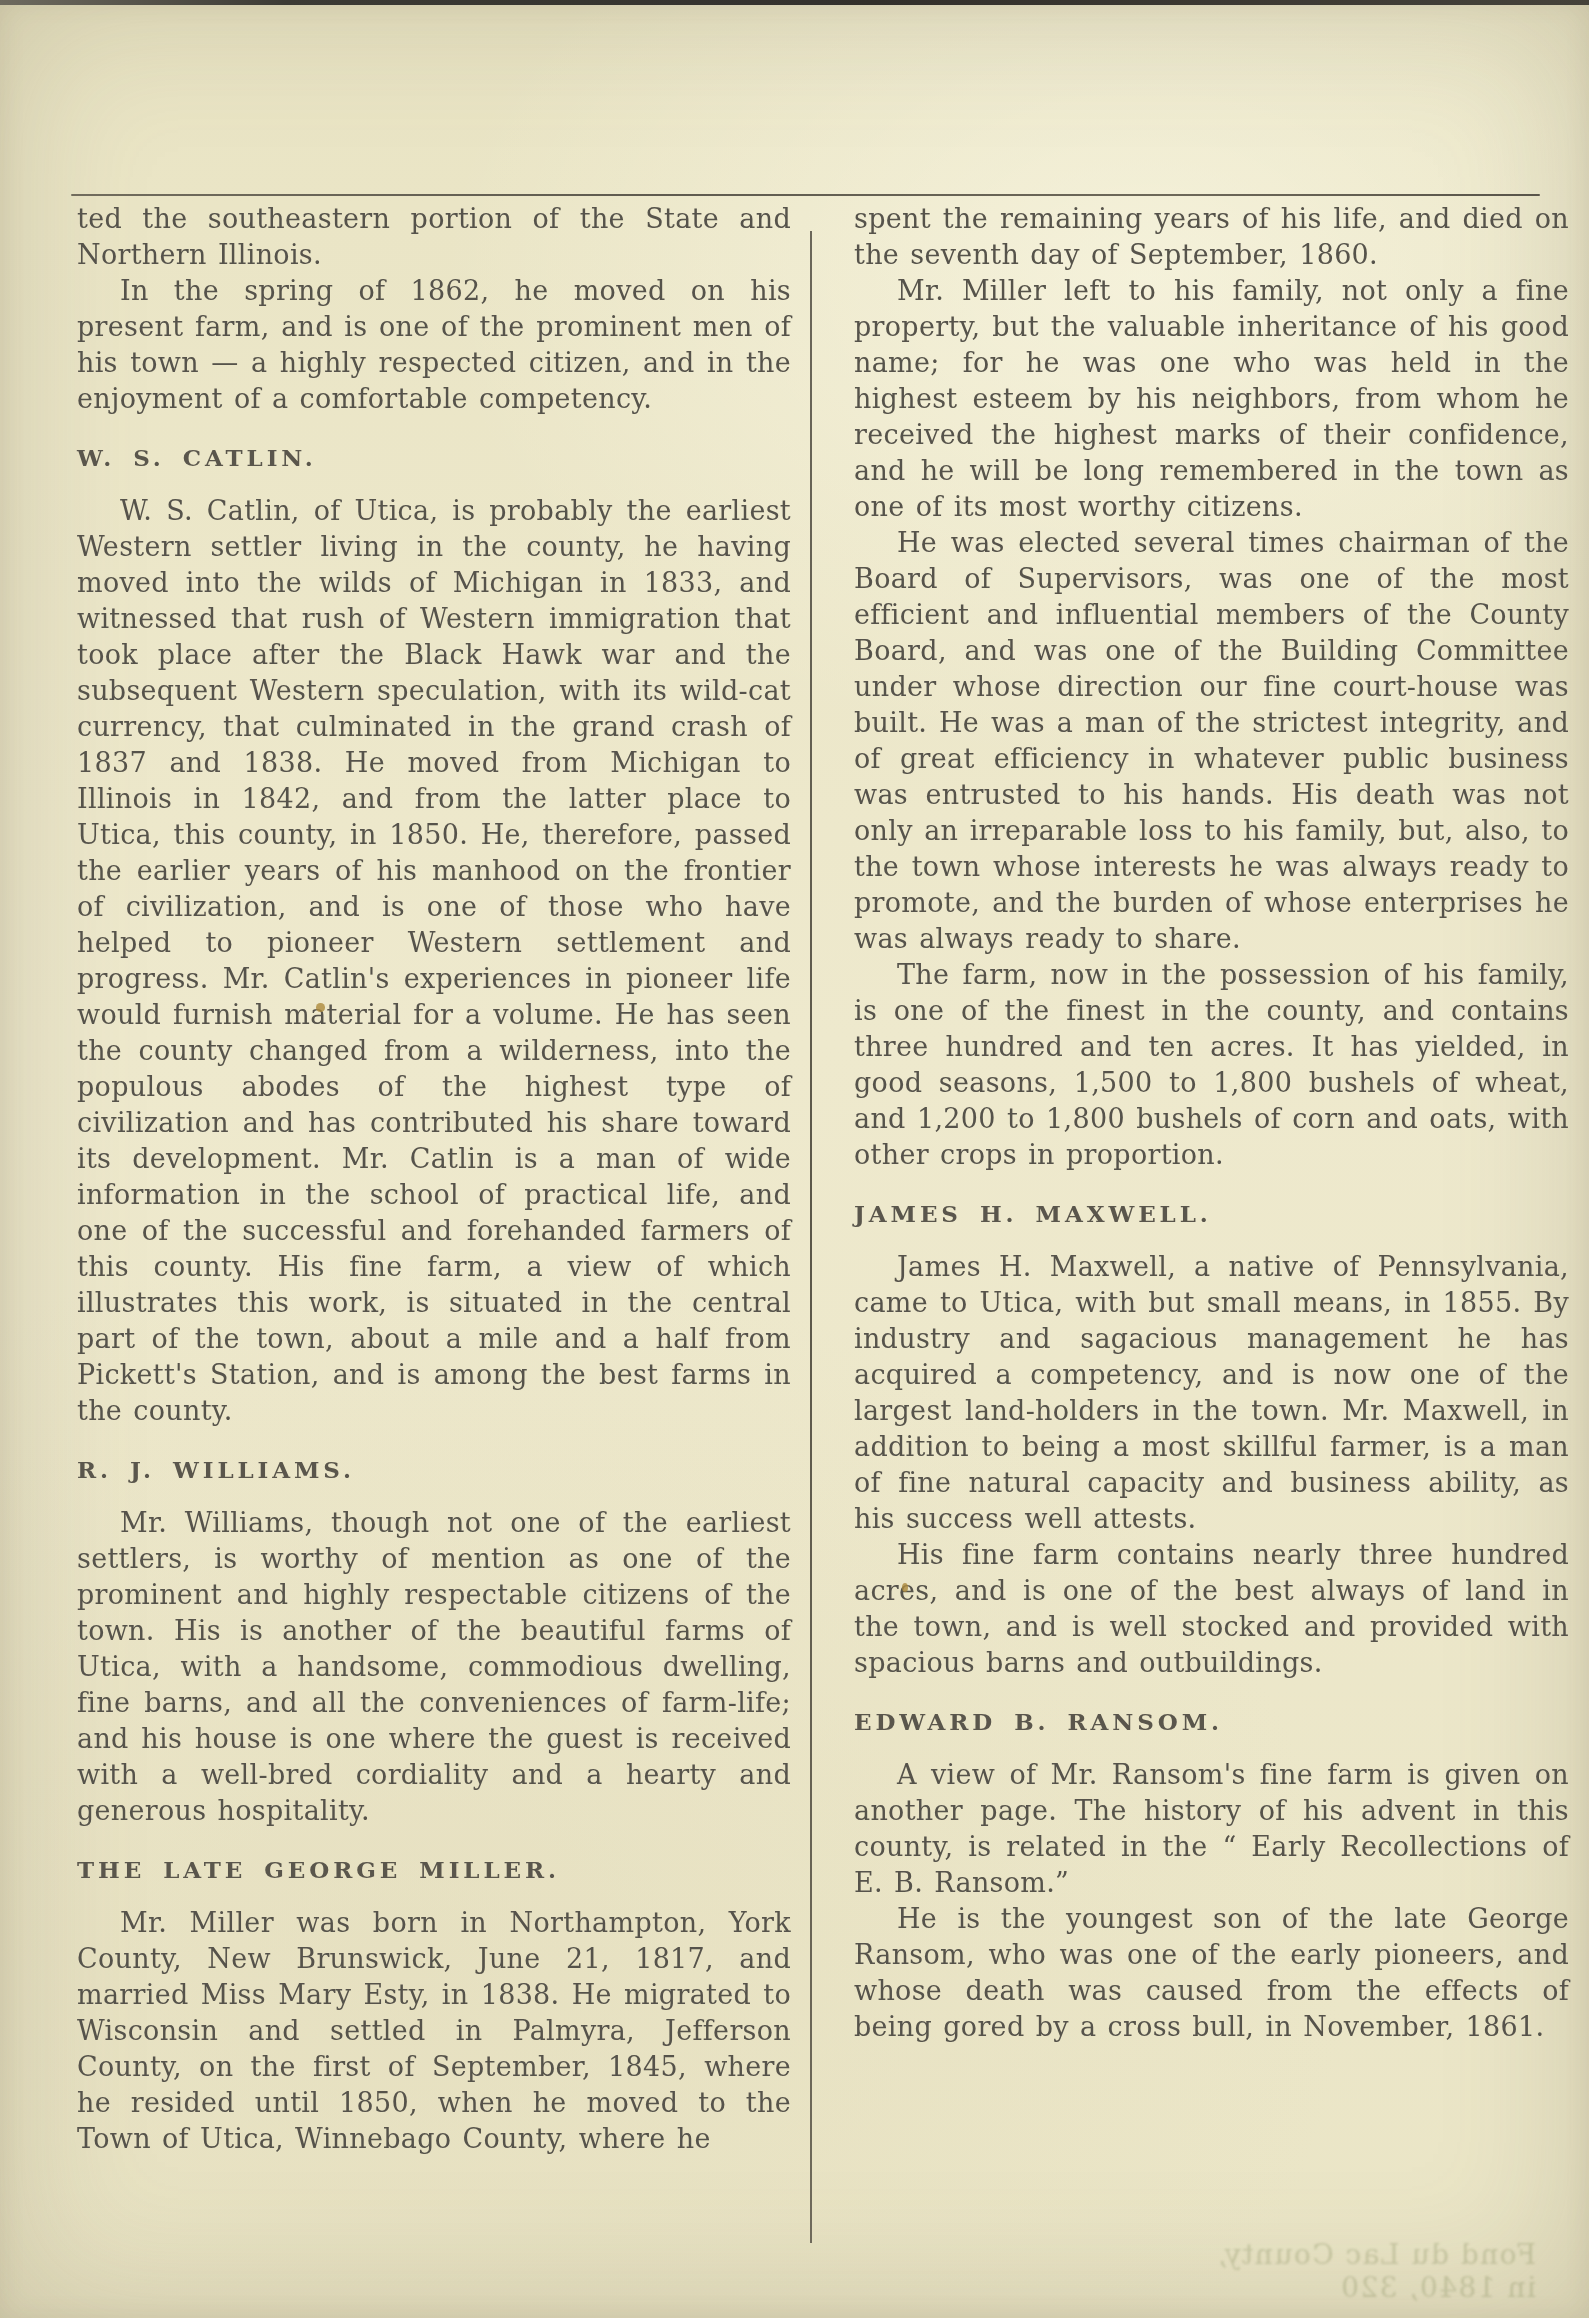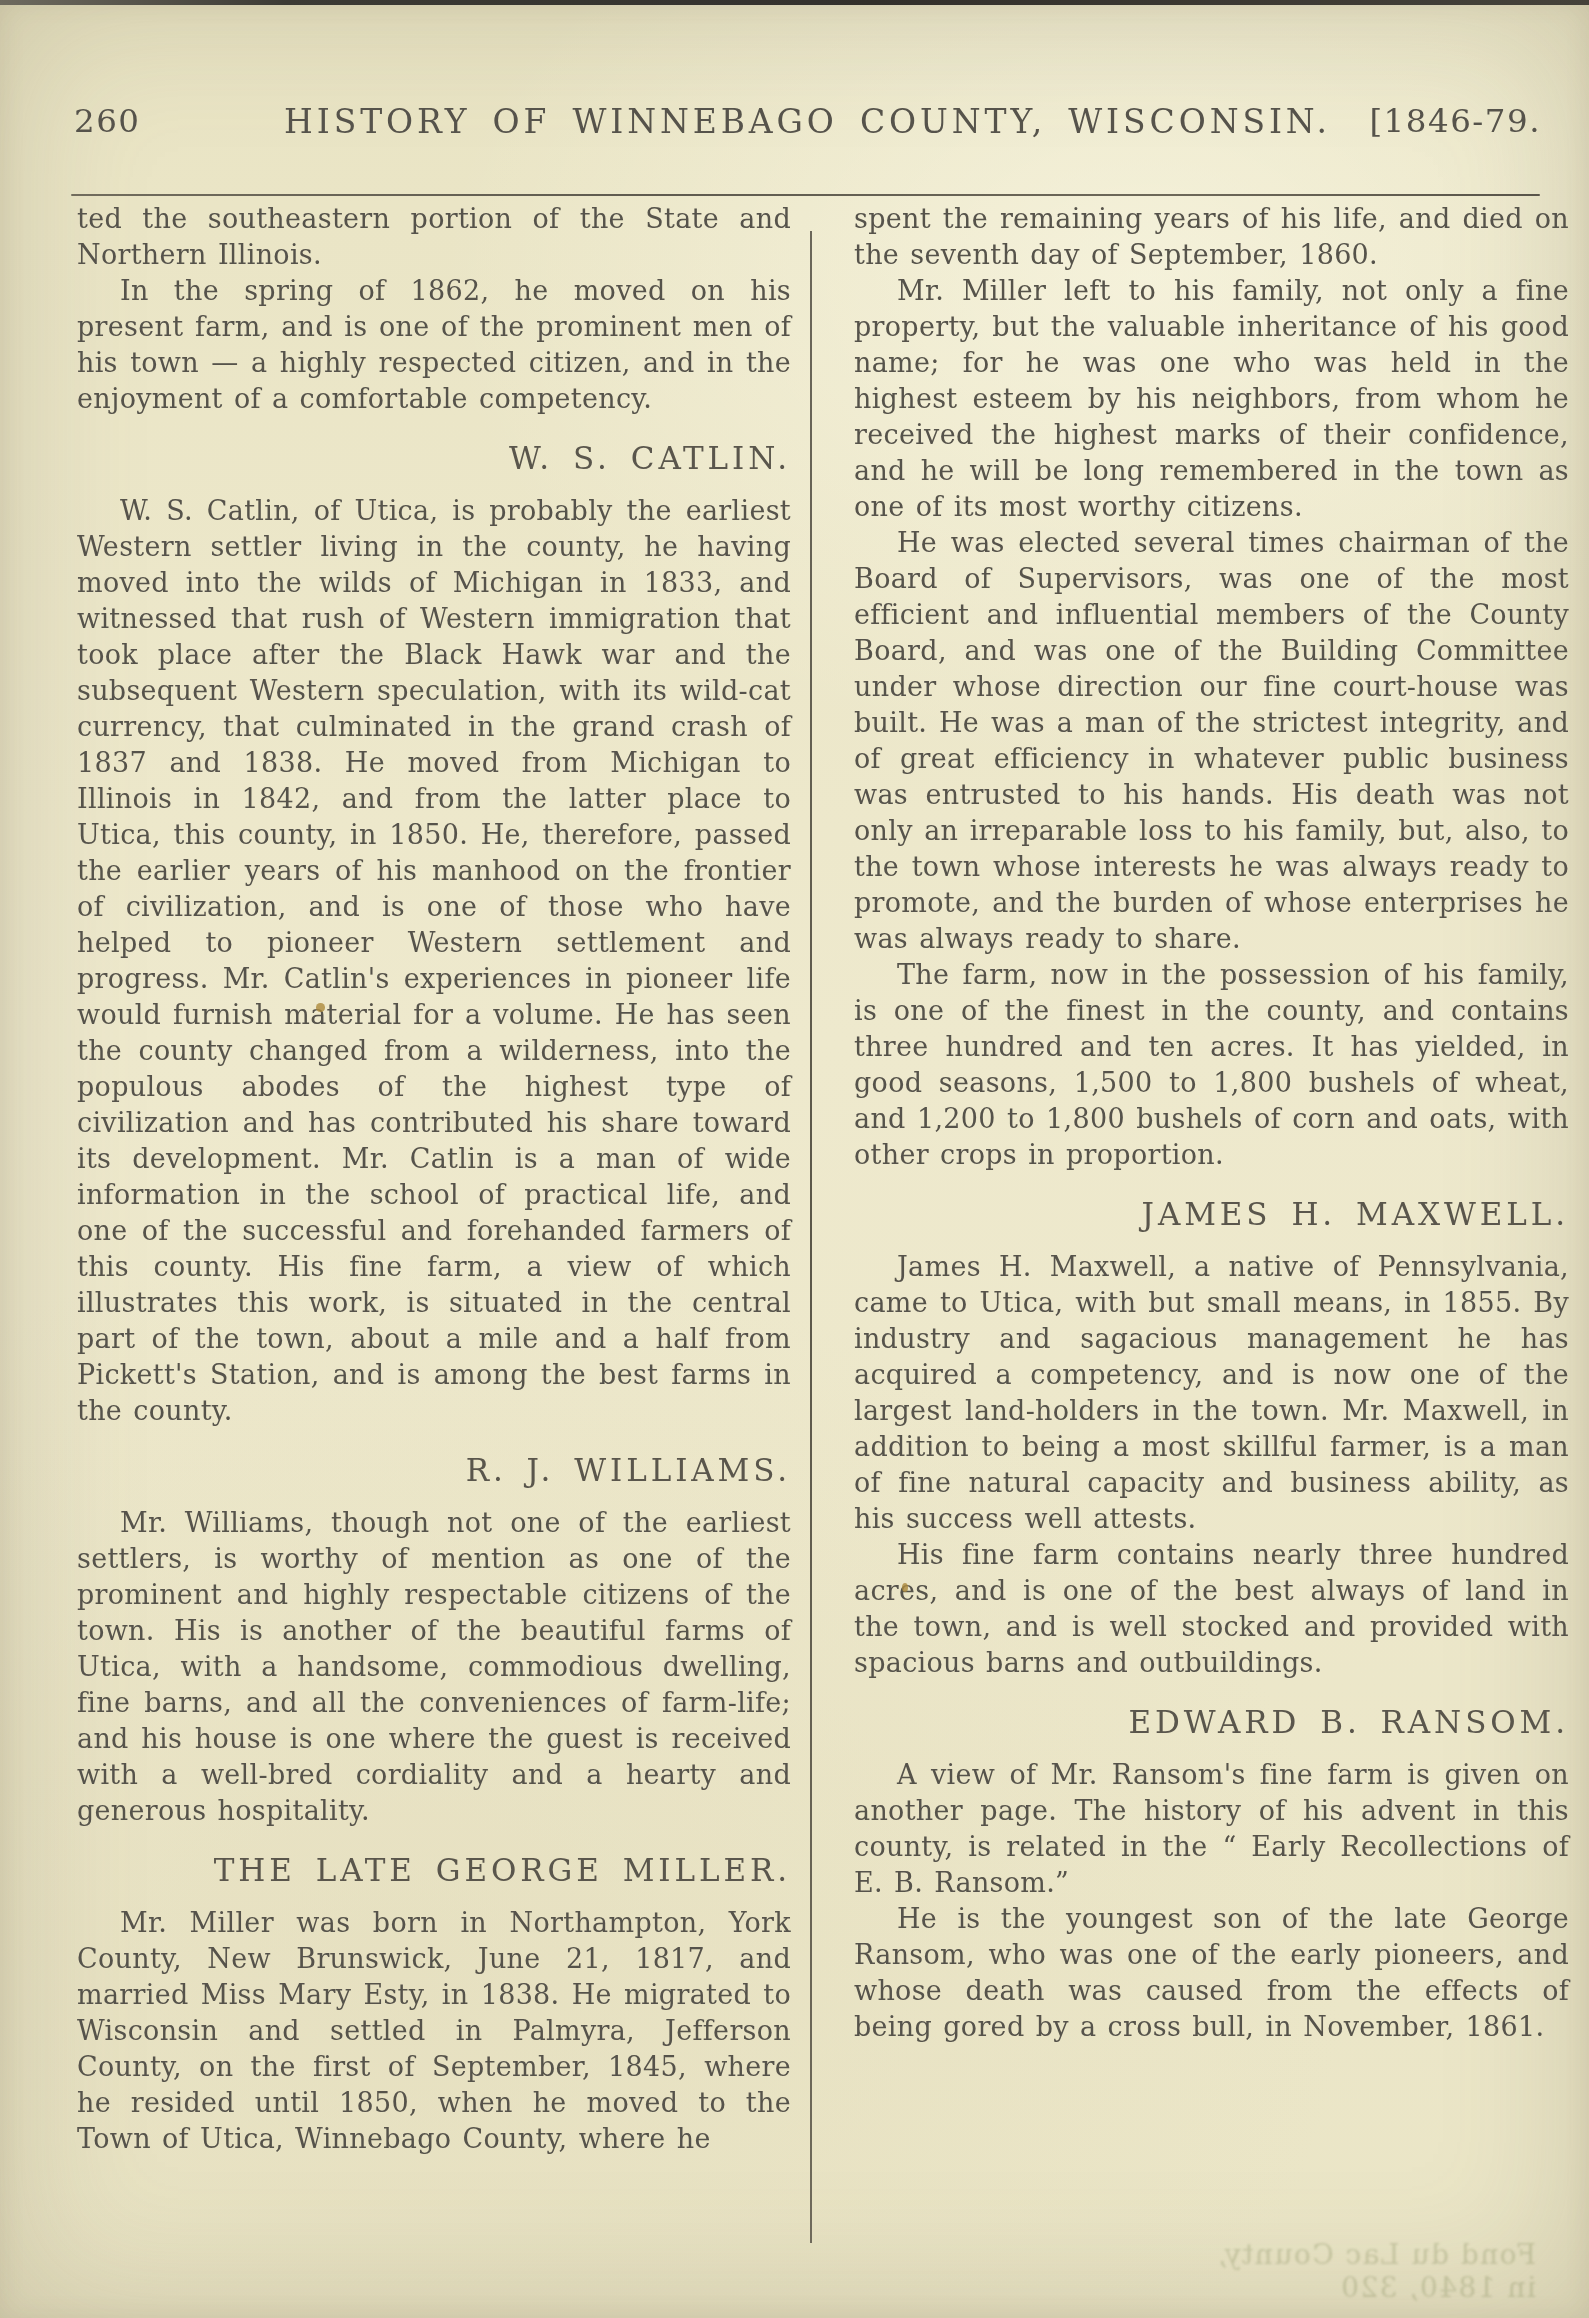--- a/index.html
+++ b/index.html
@@ -82,23 +82,23 @@
   }
   .col1 { left: 77px;  width: 714px; }
   .col2 { left: 840px; width: 715px; margin-left: 14px; }
   .para {
     margin: 0;
     text-indent: 43px;
   }
   .para.noindent { text-indent: 0; }
   .heading {
     margin: 23px 0 17px 0;
-    text-align: right;
-    font-size: 31px;
-    font-weight: normal;
+    text-align: left;
+    font-size: 23px;
+    font-weight: bold;
     letter-spacing: 3.9px;
     word-spacing: 6.2px;
     text-indent: 0;
     color: #5a564c;
   }
   .bleedthrough {
     position: absolute;
     right: 54px;
     top: 2238px;
     width: 325px;
@@ -117,25 +117,20 @@
   }
   .spot1 { left: 316px;  top: 1003px; width: 8.5px; height: 8.5px; }
   .spot2 { left: 902px; top: 1583px; width: 6.2px;  height: 9.3px; }
 </style>
 </head>
 <body>
 
 <div class="page">
   <div class="top-edge"></div>
 
-  <header class="running-head">
-    <span class="page-num">260</span>
-    <span class="head-title">HISTORY OF WINNEBAGO COUNTY, WISCONSIN.</span>
-    <span class="head-date">[1846-79.</span>
-  </header>
 
   <div class="head-rule"></div>
   <div class="col-rule"></div>
 
   <section class="col col1" id="col-left">
       <p class="para noindent">ted the southeastern portion of the State and Northern Illinois.</p>
       <p class="para">In the spring of 1862, he moved on his present farm, and is one of the prominent men of his town — a highly respected citizen, and in the enjoyment of a comfortable competency.</p>
       <h3 class="heading">W. S. CATLIN.</h3>
       <p class="para">W. S. Catlin, of Utica, is probably the earliest Western settler living in the county, he having moved into the wilds of Michigan in 1833, and witnessed that rush of Western immigration that took place after the Black Hawk war and the subsequent Western speculation, with its wild-cat currency, that culminated in the grand crash of 1837 and 1838.  He moved from Michigan to Illinois in 1842, and from the latter place to Utica, this county, in 1850.  He, therefore, passed the earlier years of his manhood on the frontier of civilization, and is one of those who have helped to pioneer Western settlement and progress.  Mr. Catlin's experiences in pioneer life would furnish material for a volume.  He has seen the county changed from a wilderness, into the populous abodes of the highest type of civilization and has contributed his share toward its development.  Mr. Catlin is a man of wide information in the school of practical life, and one of the successful and forehanded farmers of this county.  His fine farm, a view of which illustrates this work, is situated in the central part of the town, about a mile and a half from Pickett's Station, and is among the best farms in the county.</p>
       <h3 class="heading">R. J. WILLIAMS.</h3>

